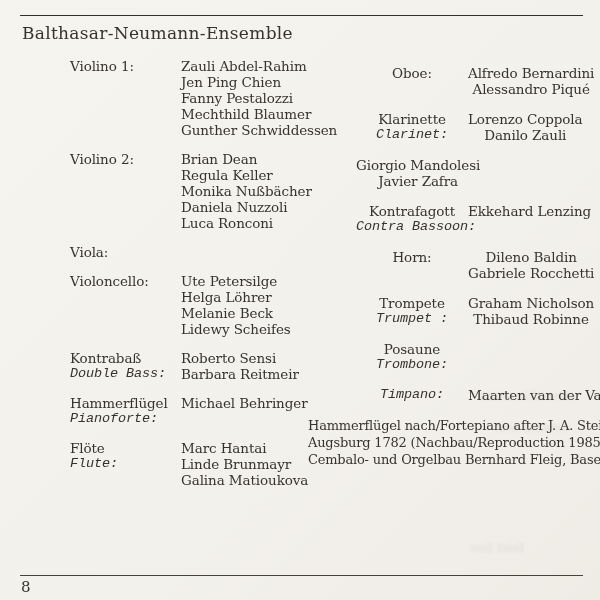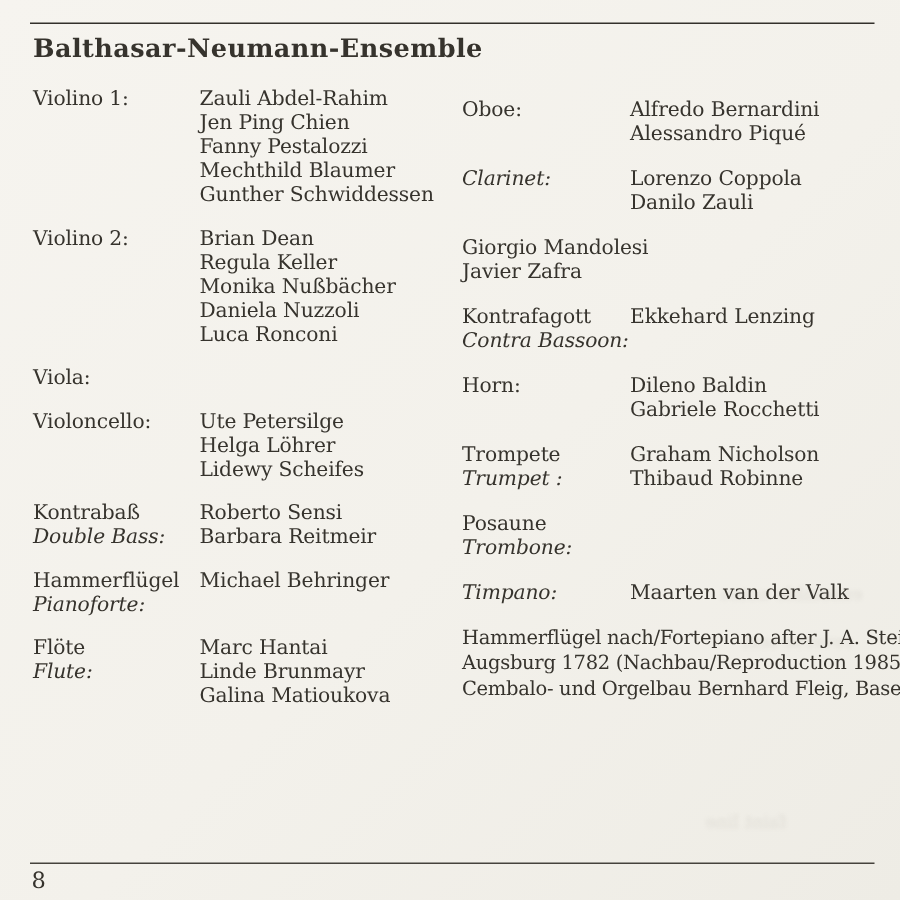--- a/index.html
+++ b/index.html
@@ -10,38 +10,38 @@
     font-family:"DejaVu Serif", serif;
     color:#36332d;
     overflow:hidden;
   }
   .rule-top {
     position:absolute; left:20px; right:17px; top:15px;
     border-top:1.8px solid #33302b;
   }
   .title {
     position:absolute; left:22px; top:23px;
-    font-size:17px; font-weight:bold; letter-spacing:0.3px;
+    font-size:17px; font-weight:normal; letter-spacing:0.3px;
     white-space:nowrap;
   }
   .columns {
     position:absolute; left:22px; top:58px; right:8px;
     display:flex;
   }
   .col-left  { width:286px; flex-shrink:0; }
-  .col-right { width:284px; flex-shrink:0; padding-top:7px; }
-  .section { display:flex; margin-bottom:13px; }
+  .col-right { width:284px; flex-shrink:0; padding-top:7px;text-align:center; }
+  .section { display:flex; margin-bottom:13px;margin-left:48px; }
   .col-right .section { margin-bottom:14px; }
   .cell.label { width:111px; flex-shrink:0; }
   .col-right .cell.label { width:112px; }
   .line {
     font-size:13.5px; line-height:16px; white-space:nowrap;
     letter-spacing:-0.1px;
   }
-  .italic { font-style:italic; }
+  .italic { font-style:italic;font-family:Liberation Mono, monospace; }
   .note { margin-top:9px; }
   .note .line { font-size:13px; line-height:17px; letter-spacing:-0.2px; }
   .rule-bottom {
     position:absolute; left:20px; right:17px; top:575px;
     border-top:1.5px solid #45423c;
   }
   .page-number {
     position:absolute; left:21px; top:578px;
     font-size:15px;
   }
@@ -94,20 +94,21 @@
           </div>
   </div>
 
   <div class="section">
     <div class="cell label">
             <div class="line">Violoncello:</div>
           </div>
     <div class="cell names">
             <div class="line">Ute Petersilge</div>
             <div class="line">Helga Löhrer</div>
+            <div class="line">Melanie Beck</div>
             <div class="line">Lidewy Scheifes</div>
           </div>
   </div>
 
   <div class="section">
     <div class="cell label">
             <div class="line">Kontrabaß</div>
             <div class="line italic">Double Bass:</div>
           </div>
     <div class="cell names">
@@ -145,20 +146,21 @@
               <div class="line">Oboe:</div>
             </div>
     <div class="cell names">
               <div class="line">Alfredo Bernardini</div>
               <div class="line">Alessandro Piqué</div>
             </div>
   </div>
 
   <div class="section">
     <div class="cell label">
+              <div class="line">Klarinette</div>
               <div class="line italic">Clarinet:</div>
             </div>
     <div class="cell names">
               <div class="line">Lorenzo Coppola</div>
               <div class="line">Danilo Zauli</div>
             </div>
   </div>
 
   <div class="section">
     <div class="cell names">

